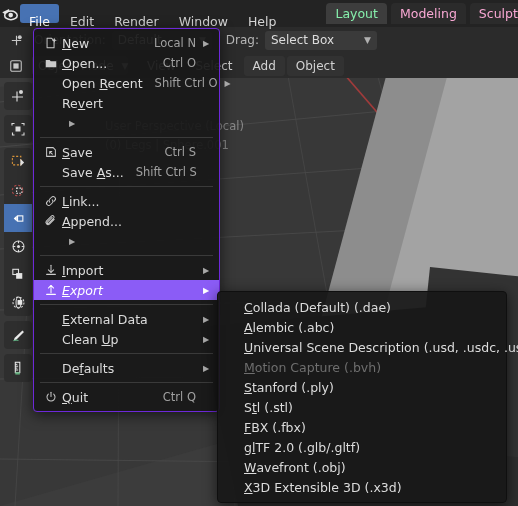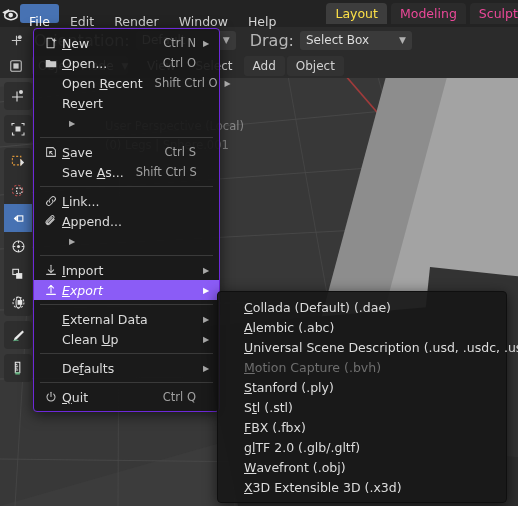--- a/index.html
+++ b/index.html
@@ -34,26 +34,26 @@
     font-size: 12.5px; color: #d4d4d4;
     border-radius: 3px; white-space: nowrap;
     cursor: default;
   }
   .menu-item.active { background: #4772b3; color: #ffffff; }
 
   .wstabs { display: flex; align-items: center; margin-left: 40px; gap: 4px; }
   .wstab {
     height: 21px; line-height: 21px;
     padding: 0 9px;
-    font-size: 12.5px; color: #ec4899;
+    font-size: 12.5px; color: #f9a8d4;
     background: #2b2b2b;
     border-radius: 4px 4px 0 0;
     white-space: nowrap;
   }
-  .wstab.active { background: #3d3d3d; color: #fde047; }
+  .wstab.active { background: #3d3d3d; color: #86efac; }
 
   
   .viewport {
     position: absolute; left: 0; top: 27px; width: 518px; height: 479px;
     background: #3c3c3c;
     overflow: hidden;
   }
   .vp-grid {
     position: absolute; left: 0; top: 0; width: 518px; height: 479px;
   }
@@ -113,21 +113,21 @@
     display: flex; align-items: center;
     z-index: 10;
   }
   .hdr-icon-btn {
     width: 24px; height: 20px;
     display: flex; align-items: center; justify-content: center;
     color: #c2c2c2;
     margin-left: 4px;
   }
   .hdr-label {
-    font-size: 16px; color: #b6b6b6; margin: 0 6px; white-space: nowrap;
+    font-size: 12px; color: #b6b6b6; margin: 0 6px; white-space: nowrap;
   }
   .hdr-dropdown {
     height: 19px; min-width: 96px;
     background: #3a3a3a;
     border-radius: 3px;
     display: flex; align-items: center; justify-content: space-between;
     padding: 0 6px;
     font-size: 12px; color: #dcdcdc;
     white-space: nowrap;
   }
@@ -408,21 +408,21 @@
 
   <div class="dropdown" id="file-dropdown">
       <div class="drow">
         <span class="dicon">
           <svg width="14" height="14" viewBox="0 0 16 16" fill="none" stroke="currentColor" stroke-width="1.15" stroke-linejoin="round" stroke-linecap="round">
             <path d="M3.5 2.5 h5 l3 3 v8 h-8 z"></path>
             <path d="M11.8 3.2 v3.4 M10.1 4.9 h3.4" stroke-width="1.3"></path>
           </svg>
         </span>
         <span class="dlabel"><u>N</u>ew</span>
-        <span class="dshort">Ctrl N</span>
+        <span class="dshort">Local N</span>
         <span class="darrow">▶</span>
       </div>
       <div class="drow">
         <span class="dicon">
           <svg width="14" height="14" viewBox="0 0 16 16">
             <path d="M2 4.5 h4.5 l1.2 1.4 H14 v7 H2 z" fill="currentColor"></path>
           </svg>
         </span>
         <span class="dlabel"><u>O</u>pen...</span>
         <span class="dshort">Ctrl O</span>

